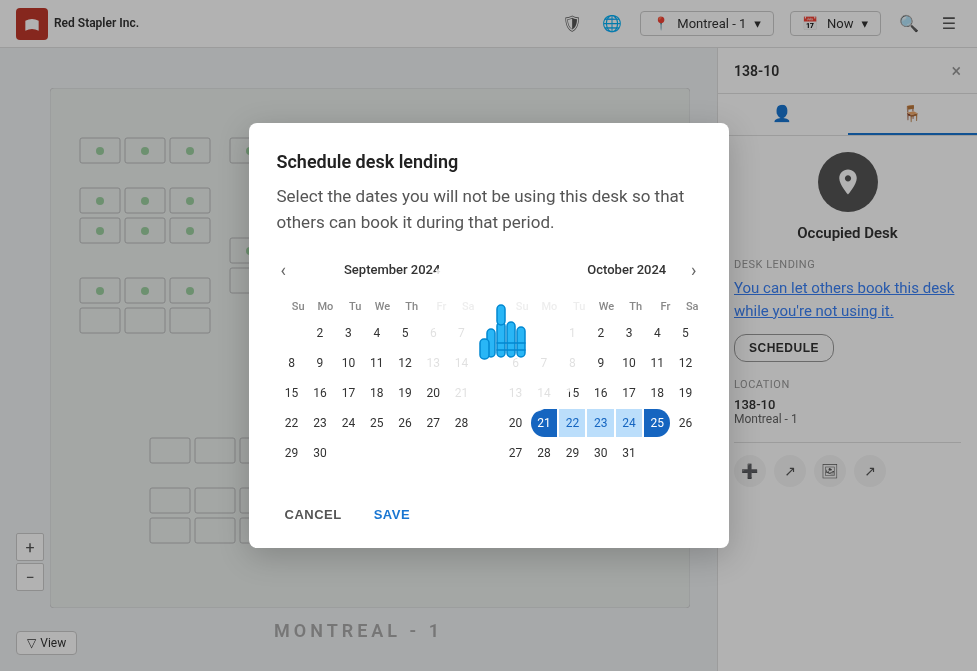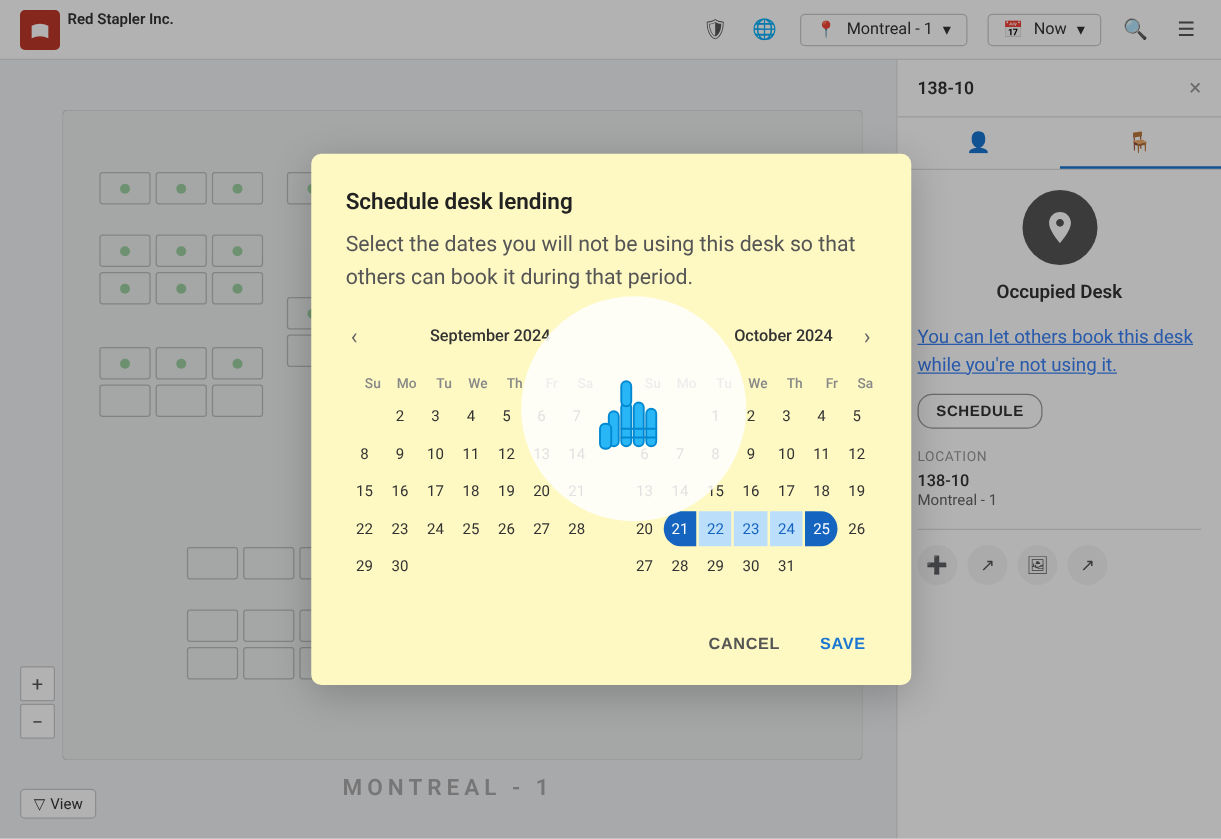--- a/index.html
+++ b/index.html
@@ -4,21 +4,21 @@
   <style>
     * { box-sizing: border-box; margin: 0; padding: 0; }
     body { font-family: -apple-system, BlinkMacSystemFont, 'Segoe UI', Roboto, sans-serif; background: #e8eaed; width: 977px; height: 671px; overflow: hidden; position: relative; }
 
     
     .topnav {
       position: absolute; top: 0; left: 0; right: 0; height: 48px;
       background: #fff; border-bottom: 1px solid #e0e0e0;
       display: flex; align-items: center; padding: 0 16px; z-index: 10;
     }
-    .topnav-logo { display: flex; gap: 6px; }
+    .topnav-logo { display: flex; align-items: center; gap: 6px; }
     .topnav-logo-icon { width: 32px; height: 32px; background: #c0392b; border-radius: 4px; display: flex; align-items: center; justify-content: center; }
     .topnav-logo-icon svg { width: 20px; height: 20px; fill: white; }
     .topnav-company { font-size: 12px; font-weight: 600; color: #333; line-height: 1.2; }
     .topnav-spacer { flex: 1; }
     .topnav-icons { display: flex; align-items: center; gap: 16px; }
     .topnav-icon { width: 24px; height: 24px; color: #555; cursor: pointer; display: flex; align-items: center; justify-content: center; font-size: 16px; }
     .topnav-location {
       border: 1px solid #ccc; border-radius: 4px; padding: 4px 12px;
       display: flex; align-items: center; gap: 8px; font-size: 13px; color: #333; cursor: pointer;
     }
@@ -105,21 +105,21 @@
       cursor: pointer; color: #555; font-size: 14px;
     }
 
     
     .modal-overlay {
       position: absolute; top: 0; left: 0; right: 0; bottom: 0;
       background: rgba(0,0,0,0.3); z-index: 100;
       display: flex; align-items: center; justify-content: center;
     }
     .modal {
-      background: #fef9c3; border-radius: 8px; width: 480px;
+      background: #ffffff; border-radius: 8px; width: 480px;
       box-shadow: 0 8px 32px rgba(0,0,0,0.2); position: relative;
       padding: 28px 28px 20px;
     }
     .modal-title { font-size: 18px; font-weight: 600; color: #222; margin-bottom: 12px; }
     .modal-desc { font-size: 17px; color: #555; line-height: 1.5; margin-bottom: 20px; }
 
     
     .calendars { display: flex; gap: 24px; }
     .calendar { flex: 1; }
     .cal-header {
@@ -155,21 +155,21 @@
       pointer-events: none; z-index: 200;
     }
     .cursor-circle-outer {
       width: 180px; height: 180px; border-radius: 50%;
       background: rgba(255,255,255,0.85);
       display: flex; align-items: center; justify-content: center;
     }
 
     
     .modal-footer {
-      display: flex; justify-content: flex-end; gap: 16px; margin-top: 20px; padding-top: 12px;
+      display: flex; gap: 16px; margin-top: 20px; padding-top: 12px;
     }
     .btn-cancel {
       background: none; border: none; font-size: 13px; font-weight: 600;
       color: #555; cursor: pointer; letter-spacing: 0.5px; padding: 6px 8px;
     }
     .btn-save {
       background: none; border: none; font-size: 13px; font-weight: 600;
       color: #1976d2; cursor: pointer; letter-spacing: 0.5px; padding: 6px 8px;
     }
   </style>
@@ -335,20 +335,21 @@
   <div class="panel-body">
     <div class="desk-icon-wrap">
       <div class="desk-icon-circle">
         <svg width="30" height="30" viewBox="0 0 24 24" fill="white">
           <path d="M12 2C8.13 2 5 5.13 5 9c0 5.25 7 13 7 13s7-7.75 7-13c0-3.87-3.13-7-7-7zm0 9.5c-1.38 0-2.5-1.12-2.5-2.5s1.12-2.5 2.5-2.5 2.5 1.12 2.5 2.5-1.12 2.5-2.5 2.5z"></path>
         </svg>
       </div>
     </div>
     <div class="desk-name">Occupied Desk</div>
 
+    <div class="section-label">Desk Lending</div>
     <div class="section-text">You can let others book this desk while you're not using it.</div>
     <button class="schedule-btn">SCHEDULE</button>
 
     <div class="section-label">Location</div>
     <div class="location-section">
       <div class="location-name">138-10</div>
       <div class="location-sub">Montreal - 1</div>
     </div>
 
     <div class="panel-actions">

